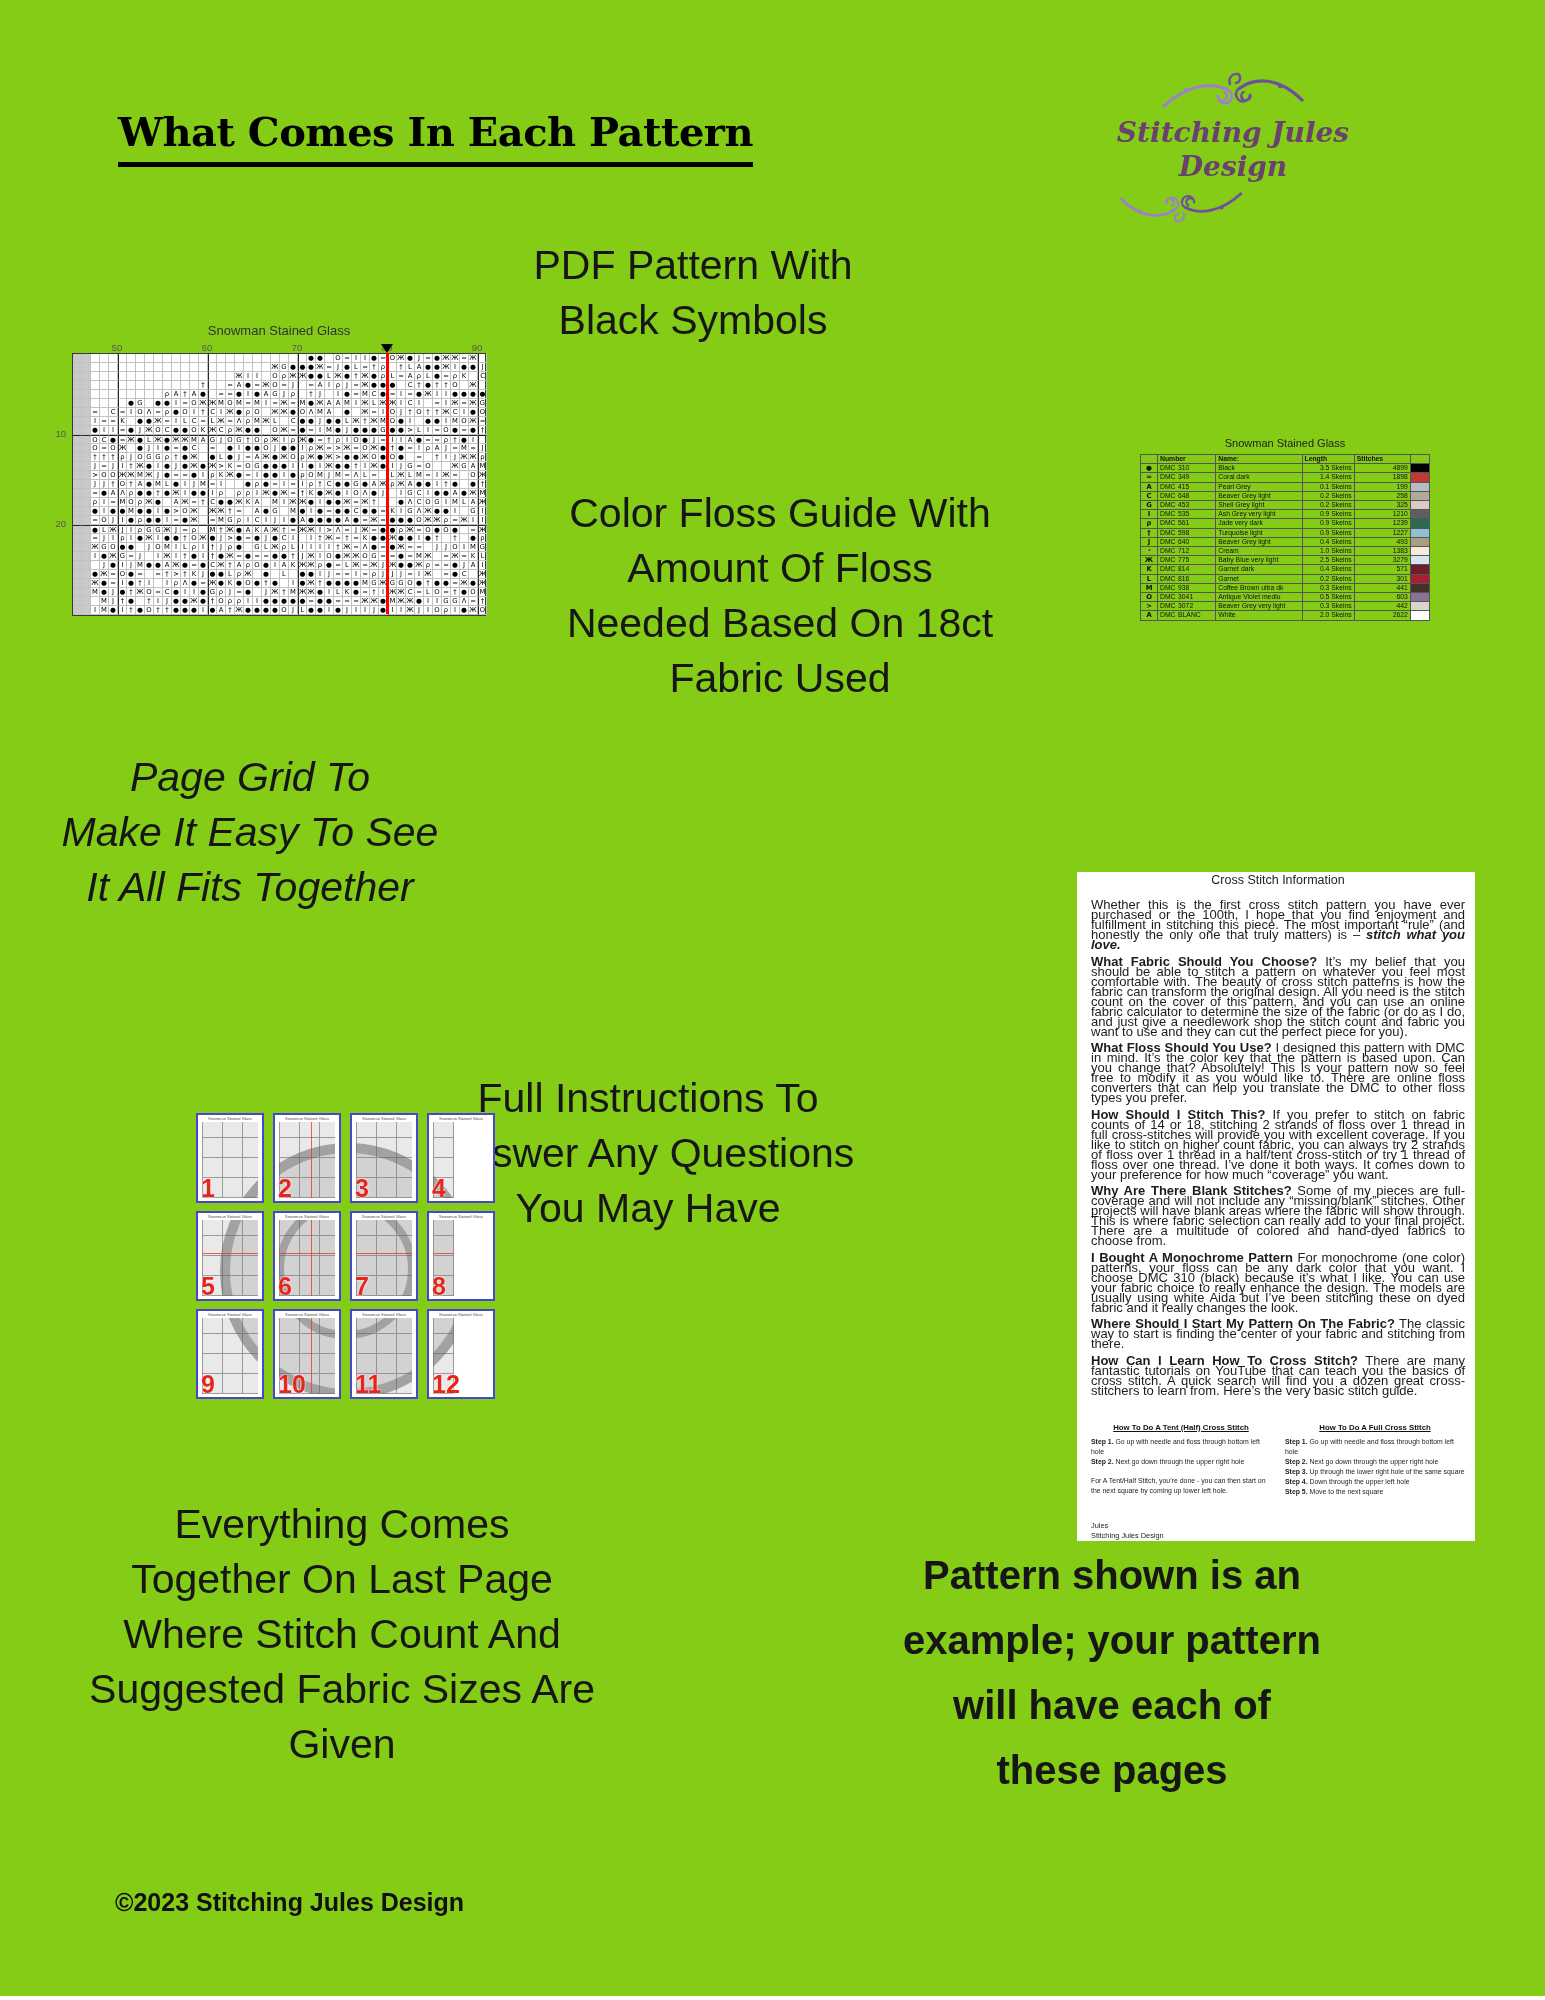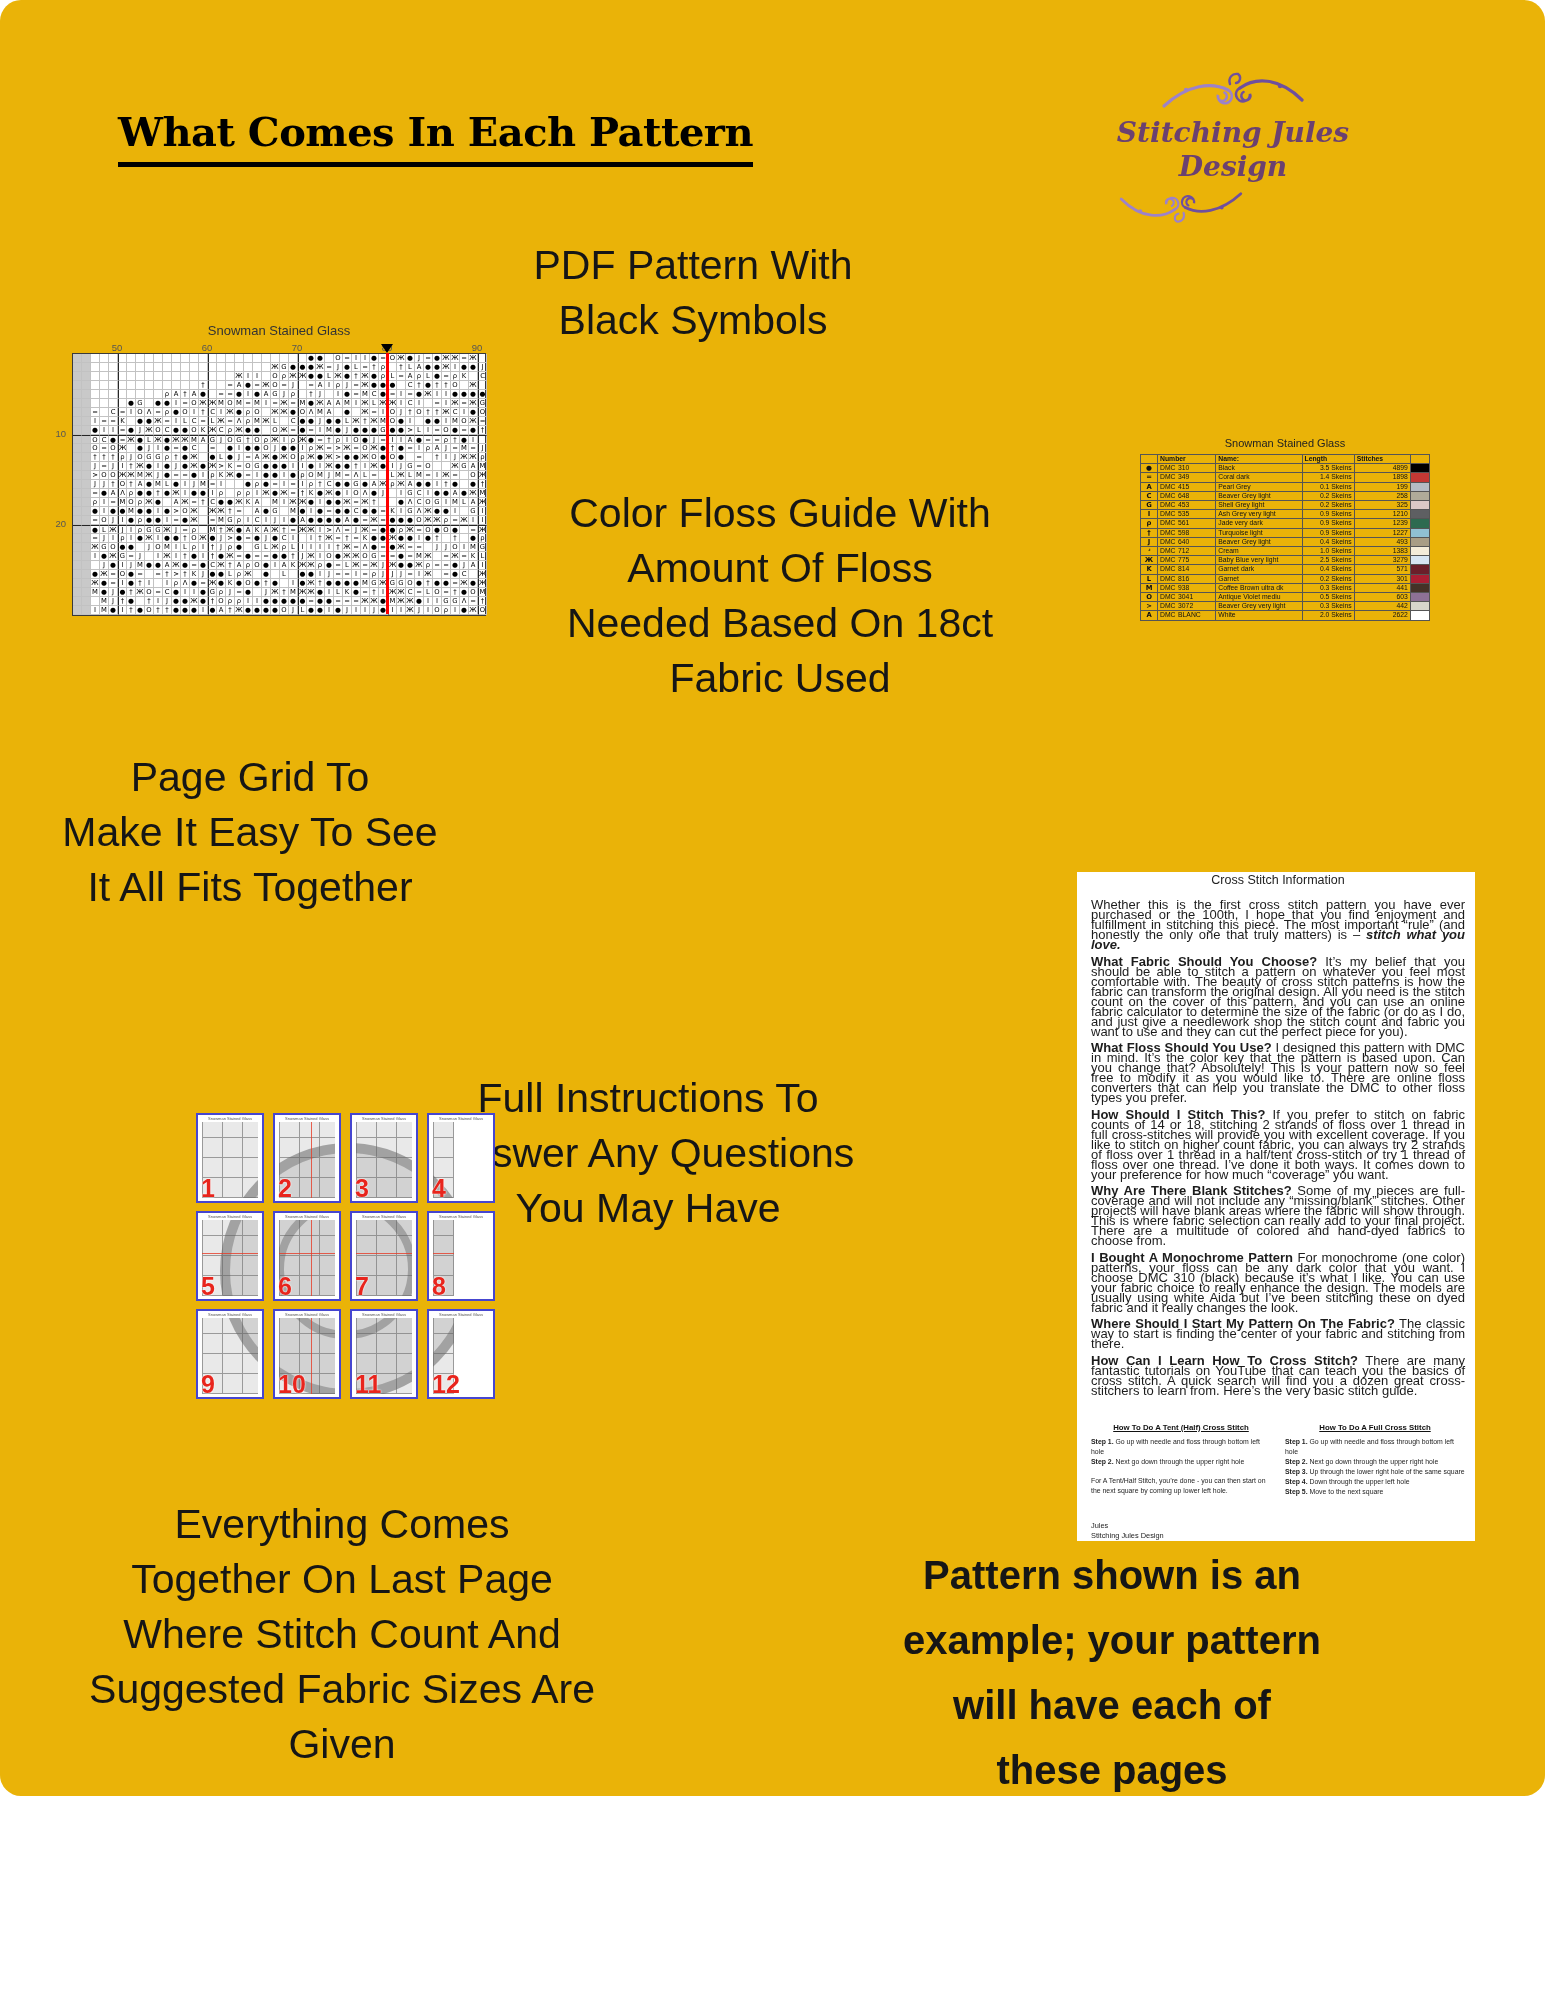--- a/index.html
+++ b/index.html
@@ -1,35 +1,35 @@
 <!DOCTYPE html>
 <html><head>
 <meta charset="utf-8">
 <style>
   html,body{margin:0;padding:0;background:#ffffff;}
-  .page{position:relative;width:1545px;height:1796px;background:#eab308;overflow:hidden;
-        font-family:"Liberation Sans",sans-serif;color:#141414;border-radius:21px;}
+  .page{position:relative;width:1545px;height:1996px;background:#84cc16;overflow:hidden;
+        font-family:"Liberation Sans",sans-serif;color:#141414;}
 
   
   .main-title{position:absolute;left:118px;top:108px;font-family:"DejaVu Serif",serif;
     font-weight:700;font-size:40px;letter-spacing:-0.5px;color:#000;
     border-bottom:5px solid #000;padding-bottom:7px;}
 
   
   .logo{position:absolute;left:1068px;top:70px;width:330px;text-align:center;}
   .logo .flourish{display:block;margin:0 auto;}
   .logo .flip{transform:rotate(180deg);margin-left:48px;}
   .logo-text{font-family:"DejaVu Serif",serif;font-style:italic;font-weight:700;
     font-size:28px;line-height:34px;}
 
   
   .h{position:absolute;text-align:center;font-size:41px;line-height:55px;font-weight:400;color:#161616;}
   .h.pdf{left:453px;top:238px;width:480px;}
   .h.floss{left:530px;top:486px;width:500px;}
-  .h.pgrid{left:20px;top:750px;width:460px;}
+  .h.pgrid{left:20px;top:750px;width:460px;font-style:italic;}
   .h.instr{left:408px;top:1071px;width:480px;}
   .h.last{left:62px;top:1497px;width:560px;}
   .h.note{left:852px;top:1543px;width:520px;font-weight:700;font-size:40px;line-height:65px;}
 
   .footer{position:absolute;left:115px;top:1888px;font-size:25px;font-weight:700;color:#101010;}
 
   
   .chart{position:absolute;left:46px;top:322px;width:446px;}
   .chart-title{margin-left:26px;width:414px;text-align:center;font-size:13px;line-height:18px;color:#333;}
   .axis-row{position:relative;margin-left:26px;width:414px;height:13px;}

